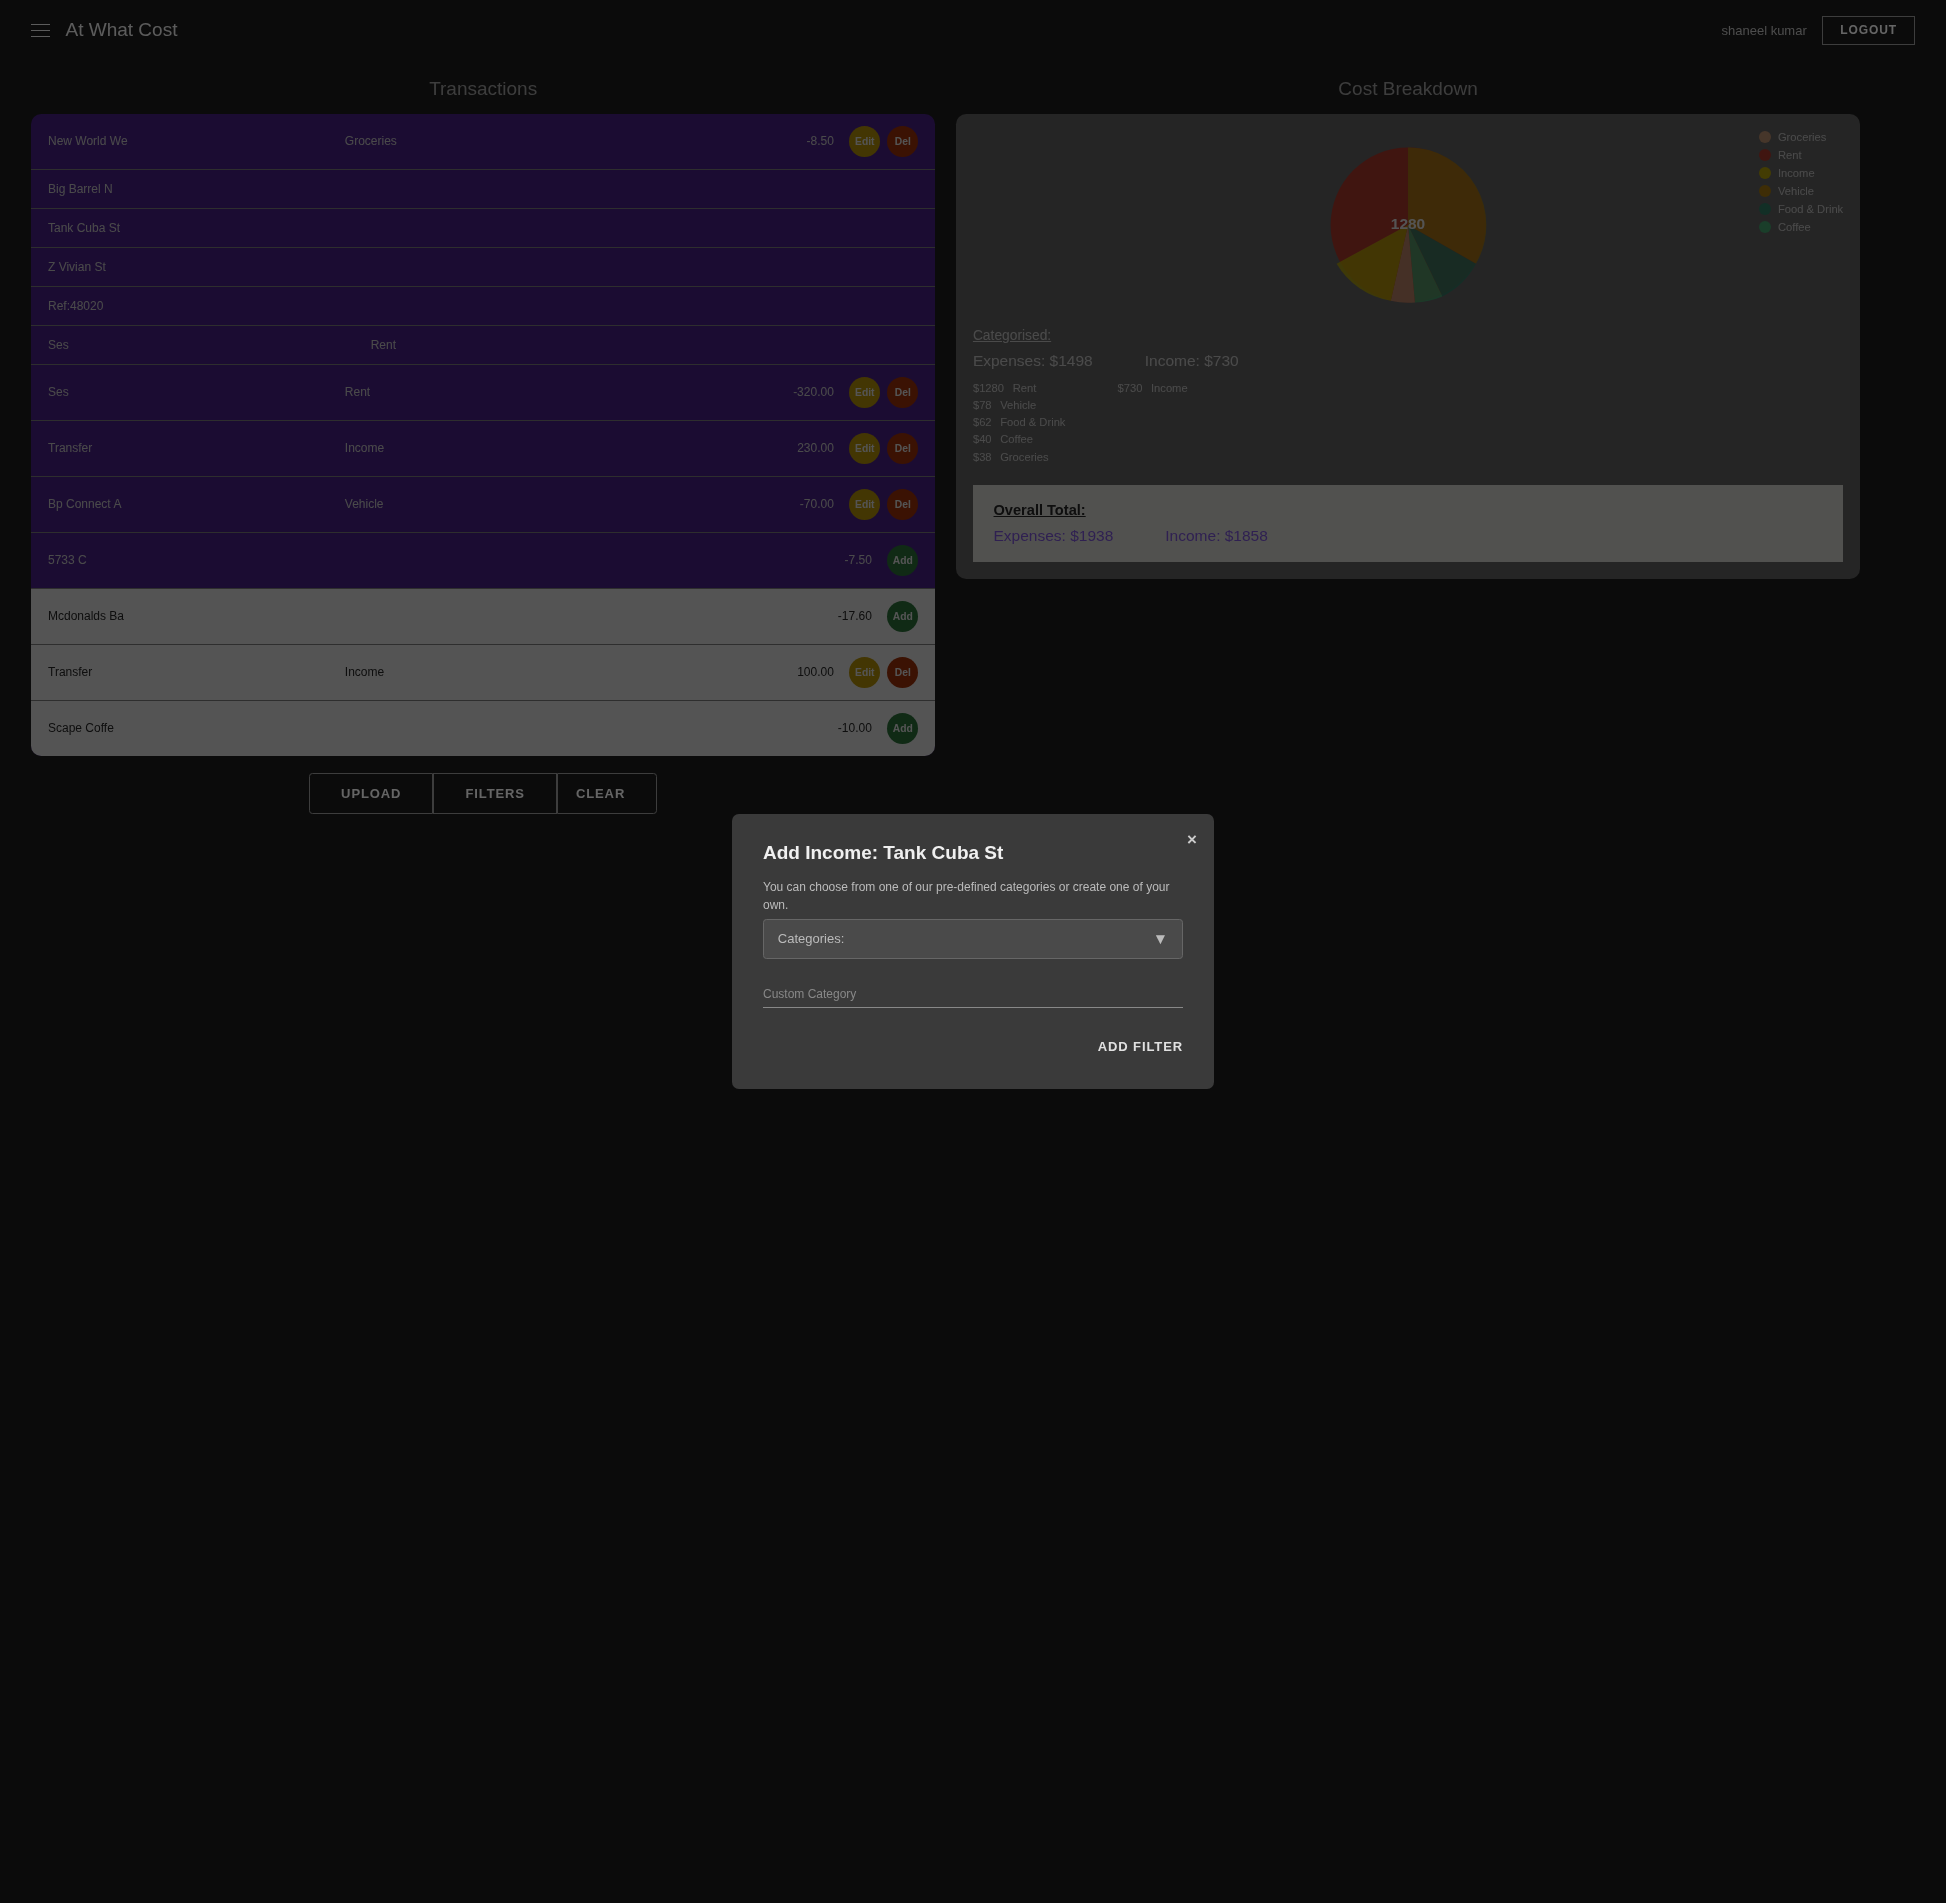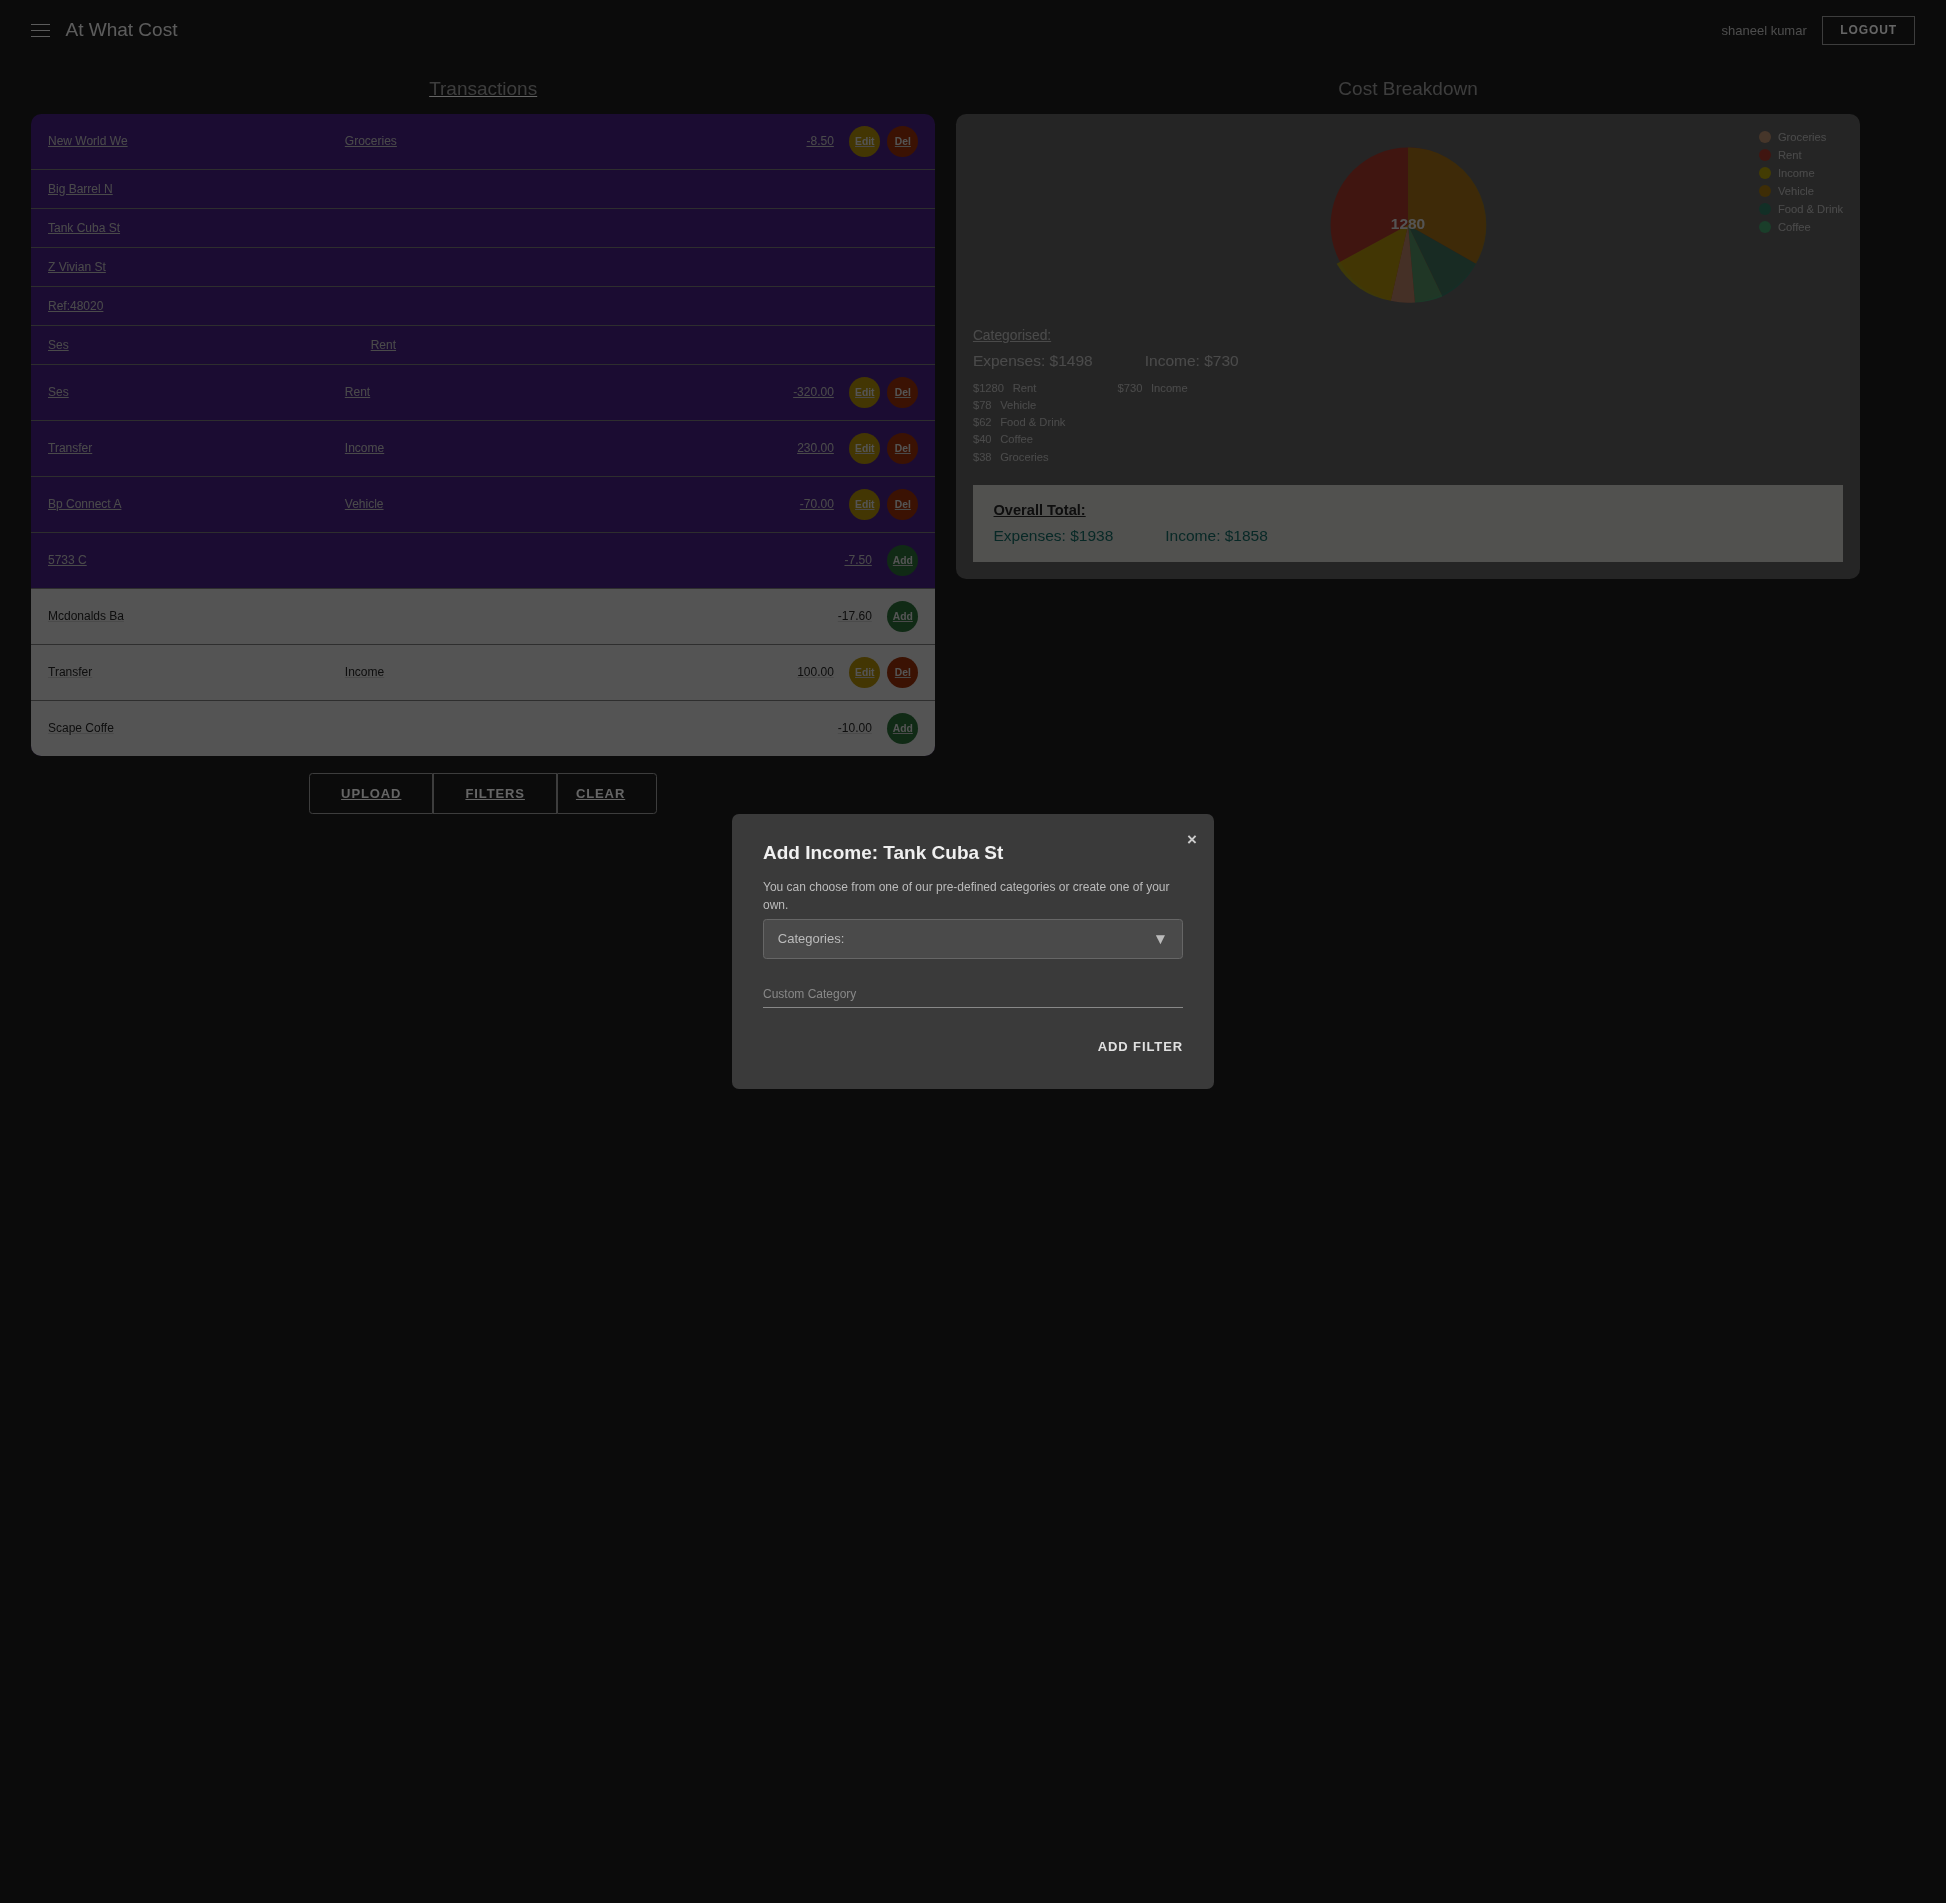--- a/index.html
+++ b/index.html
@@ -75,21 +75,20 @@
       font-size: 19px;
       color: #888;
       font-weight: 400;
       margin-bottom: 13.8px;
     }
 
     
     .transactions-panel {
       flex: 1;
       max-width: 48%;
-      text-decoration: underline;
     }
     .transactions-card {
       background: #4c1d95;
       border-radius: 10.3px;
       padding: 0;
       overflow: hidden;
       opacity: 0.7;
     }
     .transaction-row {
       display: flex;
@@ -260,21 +259,21 @@
       text-decoration: underline;
       margin-bottom: 8.6px;
       font-weight: 600;
     }
     .overall-totals {
       display: flex;
       gap: 52px;
     }
     .overall-total-label {
       font-size: 15.5px;
-      color: #0f766e;
+      color: #8b5cf6;
       font-weight: 500;
     }
 
     
     .footer {
       text-align: center;
       color: #888;
       padding: 17px;
       font-size: 12px;
     }

